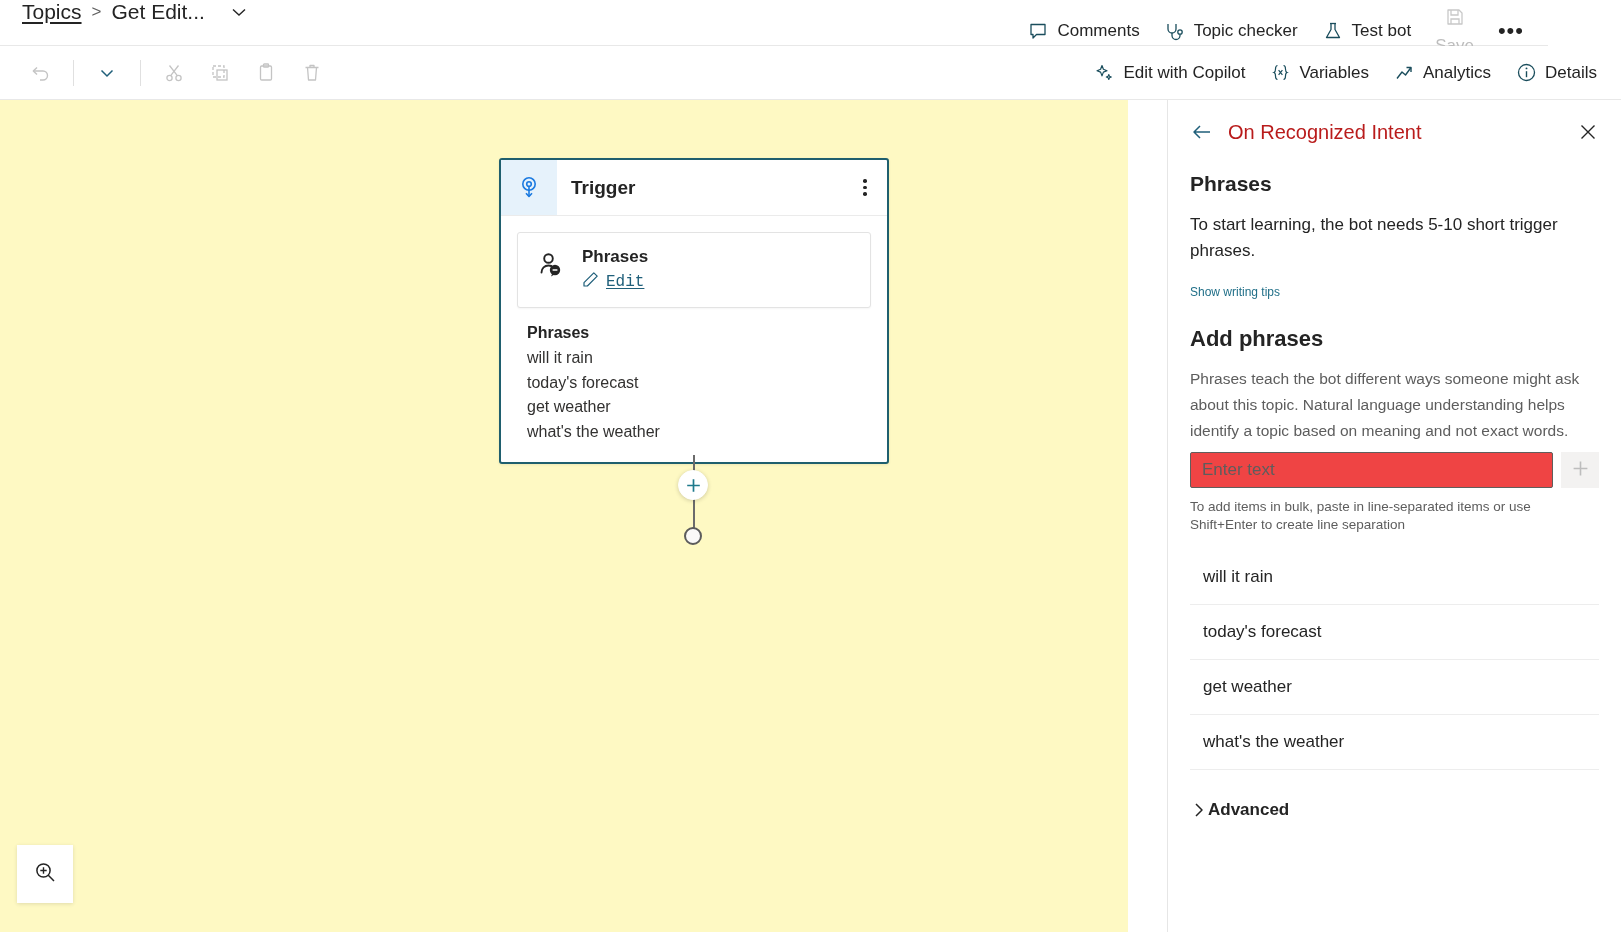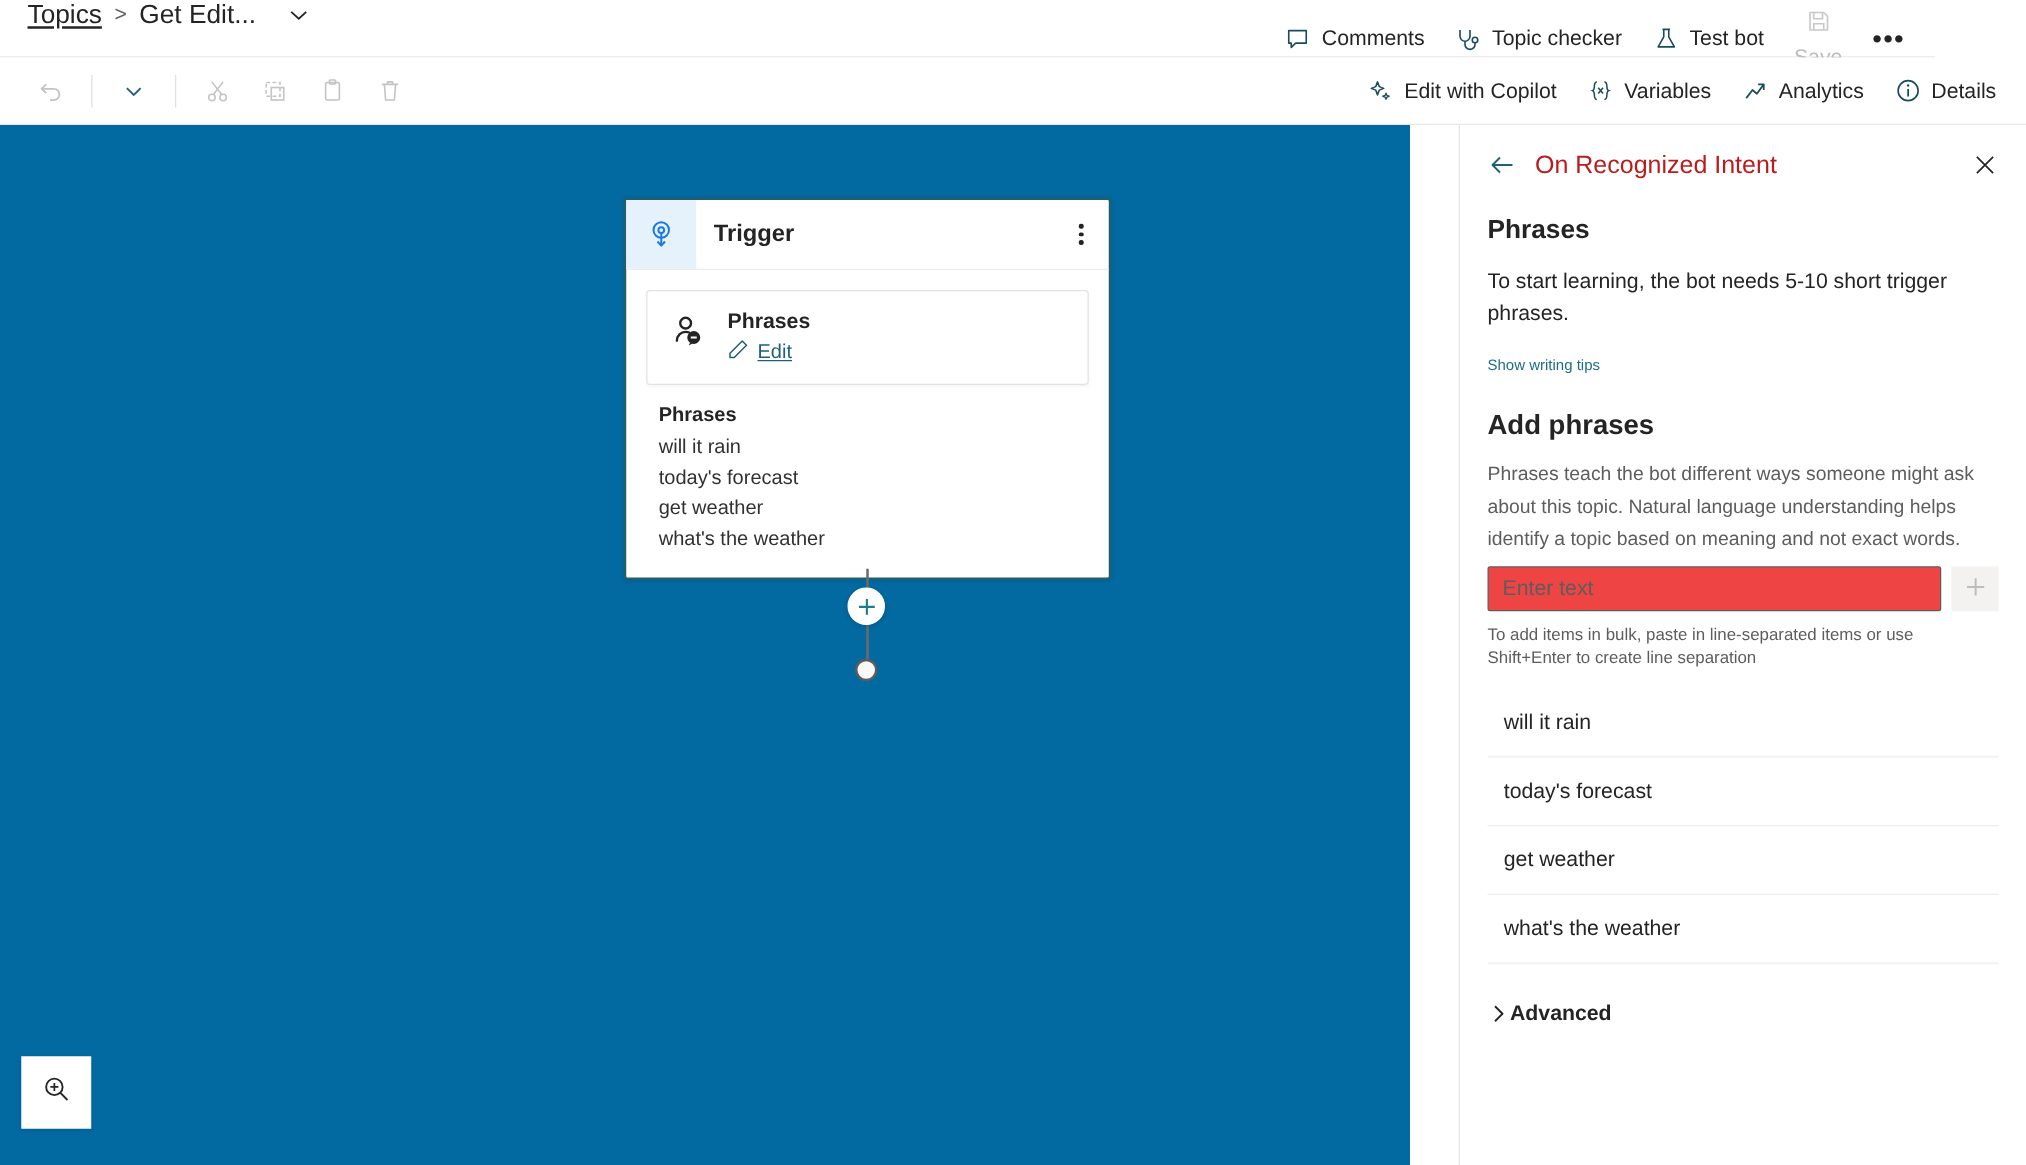--- a/index.html
+++ b/index.html
@@ -73,21 +73,21 @@
   .tool-icon-btn.disabled { cursor: default; }
   .tool-div {
     width: 1px; height: 26px; background: #e0e0e0; margin: 0 9px;
   }
   .tool-right { margin-left: auto; display: flex; align-items: center; gap: 4px; margin-right: 14px; }
 
   
   .canvas {
     position: absolute; left: 0; top: 100px;
     width: 1128px; height: 832px;
-    background: #0369a1;
+    background: #fef9c3;
     overflow: hidden;
   }
 
   .node {
     position: absolute; left: 499px; top: 58px;
     width: 390px;
     background: #ffffff;
     border: 2px solid #1f5f6e;
     border-radius: 3px;
     box-shadow: 0 1px 3px rgba(0,0,0,0.07);
@@ -117,21 +117,21 @@
     margin: 16px; border: 1px solid #e3e3e3; border-radius: 3px;
     background: #fff; padding: 14px 16px;
     display: flex; align-items: flex-start; gap: 16px;
     box-shadow: 0 1px 2px rgba(0,0,0,0.04);
   }
   .subcard-icon { width: 32px; display: flex; align-items: center; justify-content: center; padding-top: 4px; }
   .subcard-body { flex: 1; }
   .subcard-title { font-size: 17px; font-weight: bold; color: #242424; margin-bottom: 4px; }
   .subcard-edit {
     display: flex; align-items: center; gap: 7px;
-    font-size: 16px; color: #1f5f7a;
+    font-size: 16px; color: #1f5f7a; font-family: Liberation Mono, monospace;
   }
   .subcard-edit .lbl { text-decoration: underline; text-underline-offset: 2px; cursor: pointer; }
 
   .node-phrases { padding: 0 16px 18px 26px; }
   .ph-title { font-size: 16px; font-weight: bold; color: #242424; margin-bottom: 4px; }
   .ph-item { font-size: 16px; color: #323130; line-height: 24.5px; }
 
   
   .connector { position: absolute; left: 693px; top: 355px; }
   .conn-line { position: absolute; left: 0; top: 0; width: 2px; height: 80px; background: #6b6b6b; }

